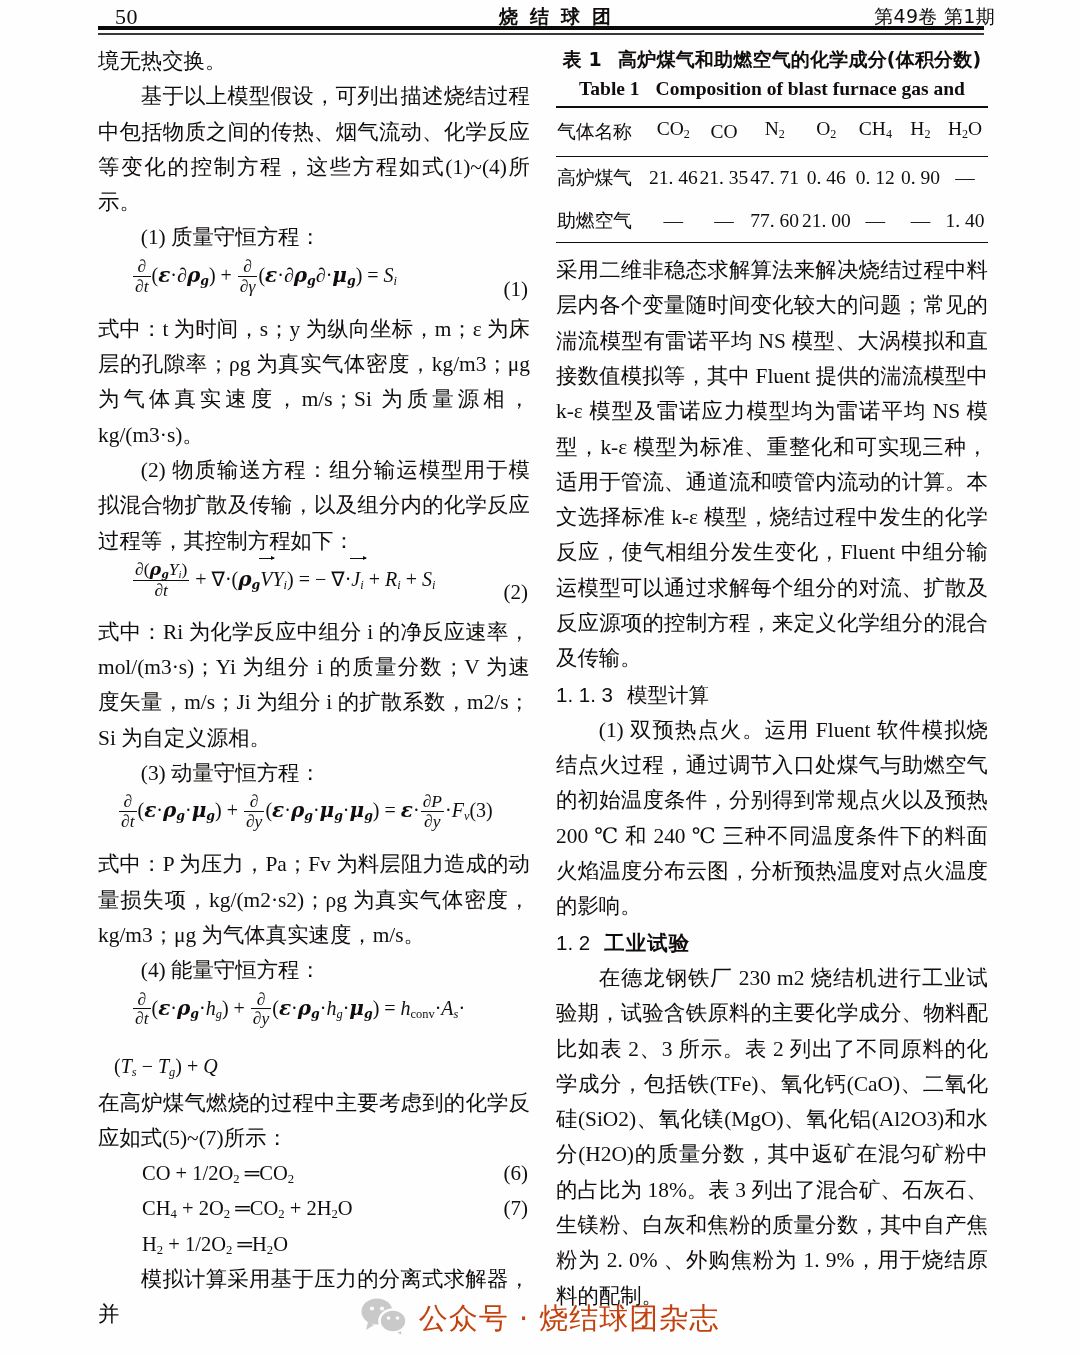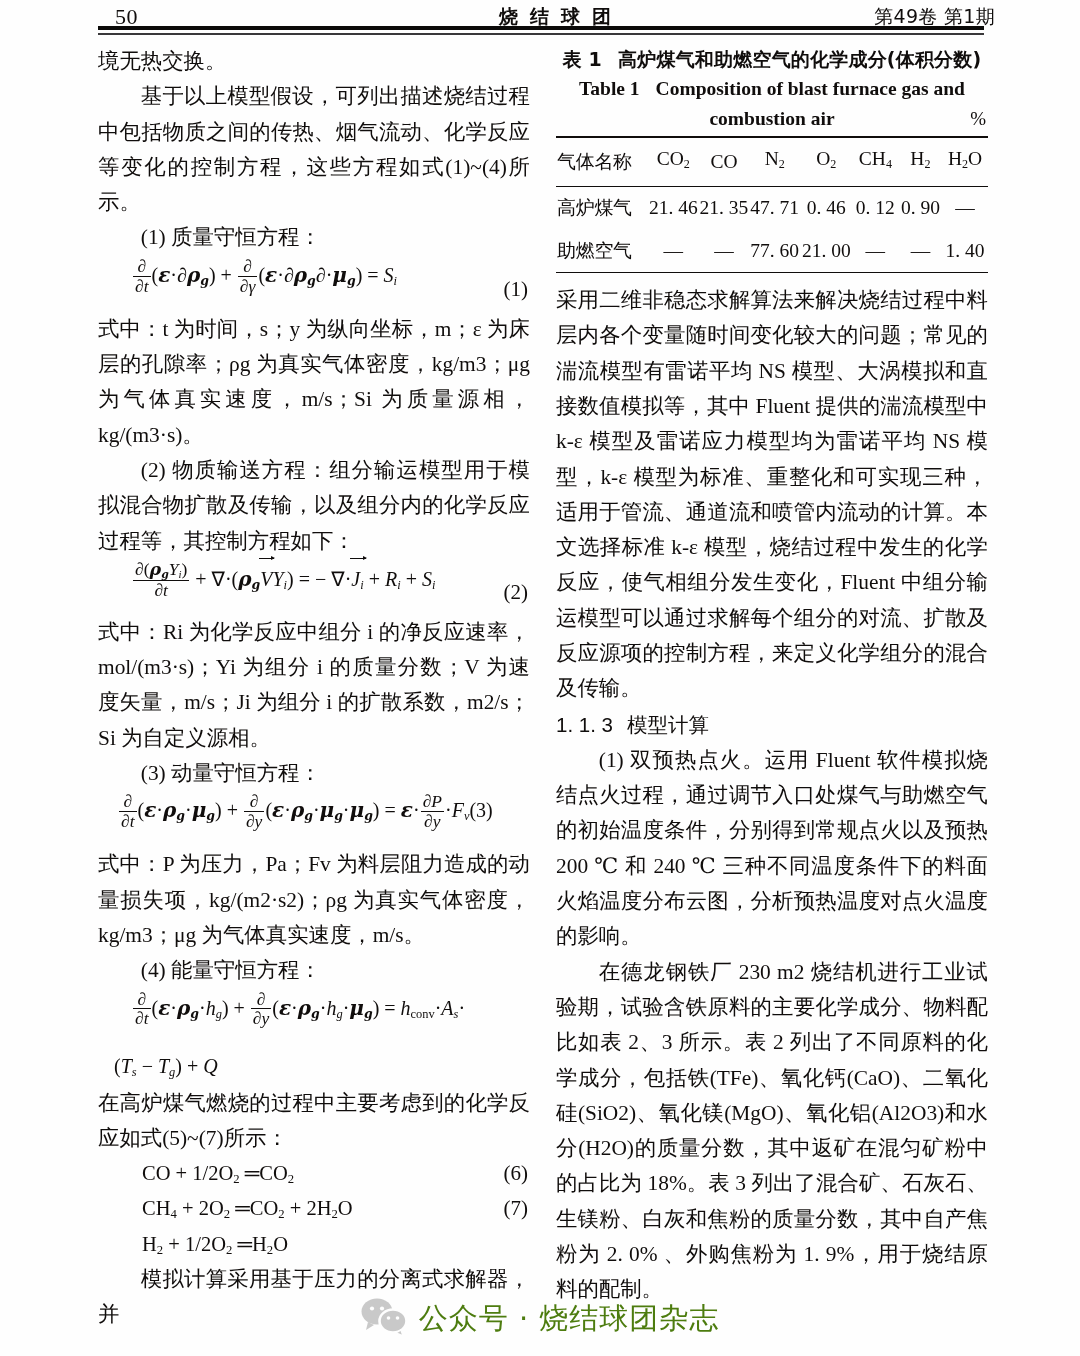--- a/index.html
+++ b/index.html
@@ -236,21 +236,21 @@
     display: flex;
     align-items: center;
     justify-content: center;
     gap: 12px;
     color: #c9c9c9;
   }
   #footer-watermark .wechat-icon { display: block; }
   #footer-watermark .wm-text {
     font-family: "DejaVu Sans", sans-serif;
     font-size: 29px;
-    color: #4d7c0f;
+    color: #c2410c;
     letter-spacing: 1px;
   }
 </style>
 </head>
 <body>
 
 <div id="page">
 
   <div id="running-head">
     <span class="folio">50</span>
@@ -342,24 +342,20 @@
   </div>
 
   <div class="column" id="col-right">
 
     <div class="tbl-wrap">
       <div class="tbl-caption">
         <span>表 1</span><span class="sp"></span><span>高炉煤气和助燃空气的化学成分(体积分数)</span>
       </div>
       <div class="tbl-caption-en">
         <span>Table 1</span><span class="sp"></span><span>Composition of blast furnace gas and</span>
-      </div>
-      <div class="tbl-unit-row">
-        <div class="centre">combustion air</div>
-        <div class="unit">%</div>
       </div>
 
       <table class="data">
         <thead>
           <tr class="rule-top rule-bottom" style="border-bottom:1.3px solid #100d0c">
             <th class="rowhdr" style="width:108px">气体名称</th>
             <th style="width:56px">CO<sub>2</sub></th>
             <th style="width:50px">CO</th>
             <th style="width:56px">N<sub>2</sub></th>
             <th style="width:54px">O<sub>2</sub></th>
@@ -397,20 +393,23 @@
 
     <p class="para">采用二维非稳态求解算法来解决烧结过程中料层内各个变量随时间变化较大的问题；常见的湍流模型有雷诺平均 NS 模型、大涡模拟和直接数值模拟等，其中 Fluent 提供的湍流模型中 k-ε 模型及雷诺应力模型均为雷诺平均 NS 模型，k-ε 模型为标准、重整化和可实现三种，适用于管流、通道流和喷管内流动的计算。本文选择标准 k-ε 模型，烧结过程中发生的化学反应，使气相组分发生变化，Fluent 中组分输运模型可以通过求解每个组分的对流、扩散及反应源项的控制方程，来定义化学组分的混合及传输。</p>
 
     <div class="sec-head level3">
       <span class="num">1. 1. 3</span><span class="gap"></span><span class="label">模型计算</span>
     </div>
 
     <p class="para indent">(1) 双预热点火。运用 Fluent 软件模拟烧结点火过程，通过调节入口处煤气与助燃空气的初始温度条件，分别得到常规点火以及预热 200 ℃ 和 240 ℃ 三种不同温度条件下的料面火焰温度分布云图，分析预热温度对点火温度的影响。</p>
 
 
+    <div class="sec-head level2">
+      <span class="num">1. 2</span><span class="gap"></span><span class="label">工业试验</span>
+    </div>
 
 
     <p class="para indent">在德龙钢铁厂 230 m2 烧结机进行工业试验期，试验含铁原料的主要化学成分、物料配比如表 2、3 所示。表 2 列出了不同原料的化学成分，包括铁(TFe)、氧化钙(CaO)、二氧化硅(SiO2)、氧化镁(MgO)、氧化铝(Al2O3)和水分(H2O)的质量分数，其中返矿在混匀矿粉中的占比为 18%。表 3 列出了混合矿、石灰石、生镁粉、白灰和焦粉的质量分数，其中自产焦粉为 2. 0% 、外购焦粉为 1. 9%，用于烧结原料的配制。</p>
   </div>
 
   <div id="footer-watermark">
     <span class="wechat-icon">
       <svg width="46" height="38" viewBox="0 0 46 38" aria-hidden="true">
         <ellipse cx="16" cy="13.5" rx="15.5" ry="13" fill="#c9c9c9"></ellipse>
         <path d="M7 24 L5 32 L13 27 Z" fill="#c9c9c9"></path>

